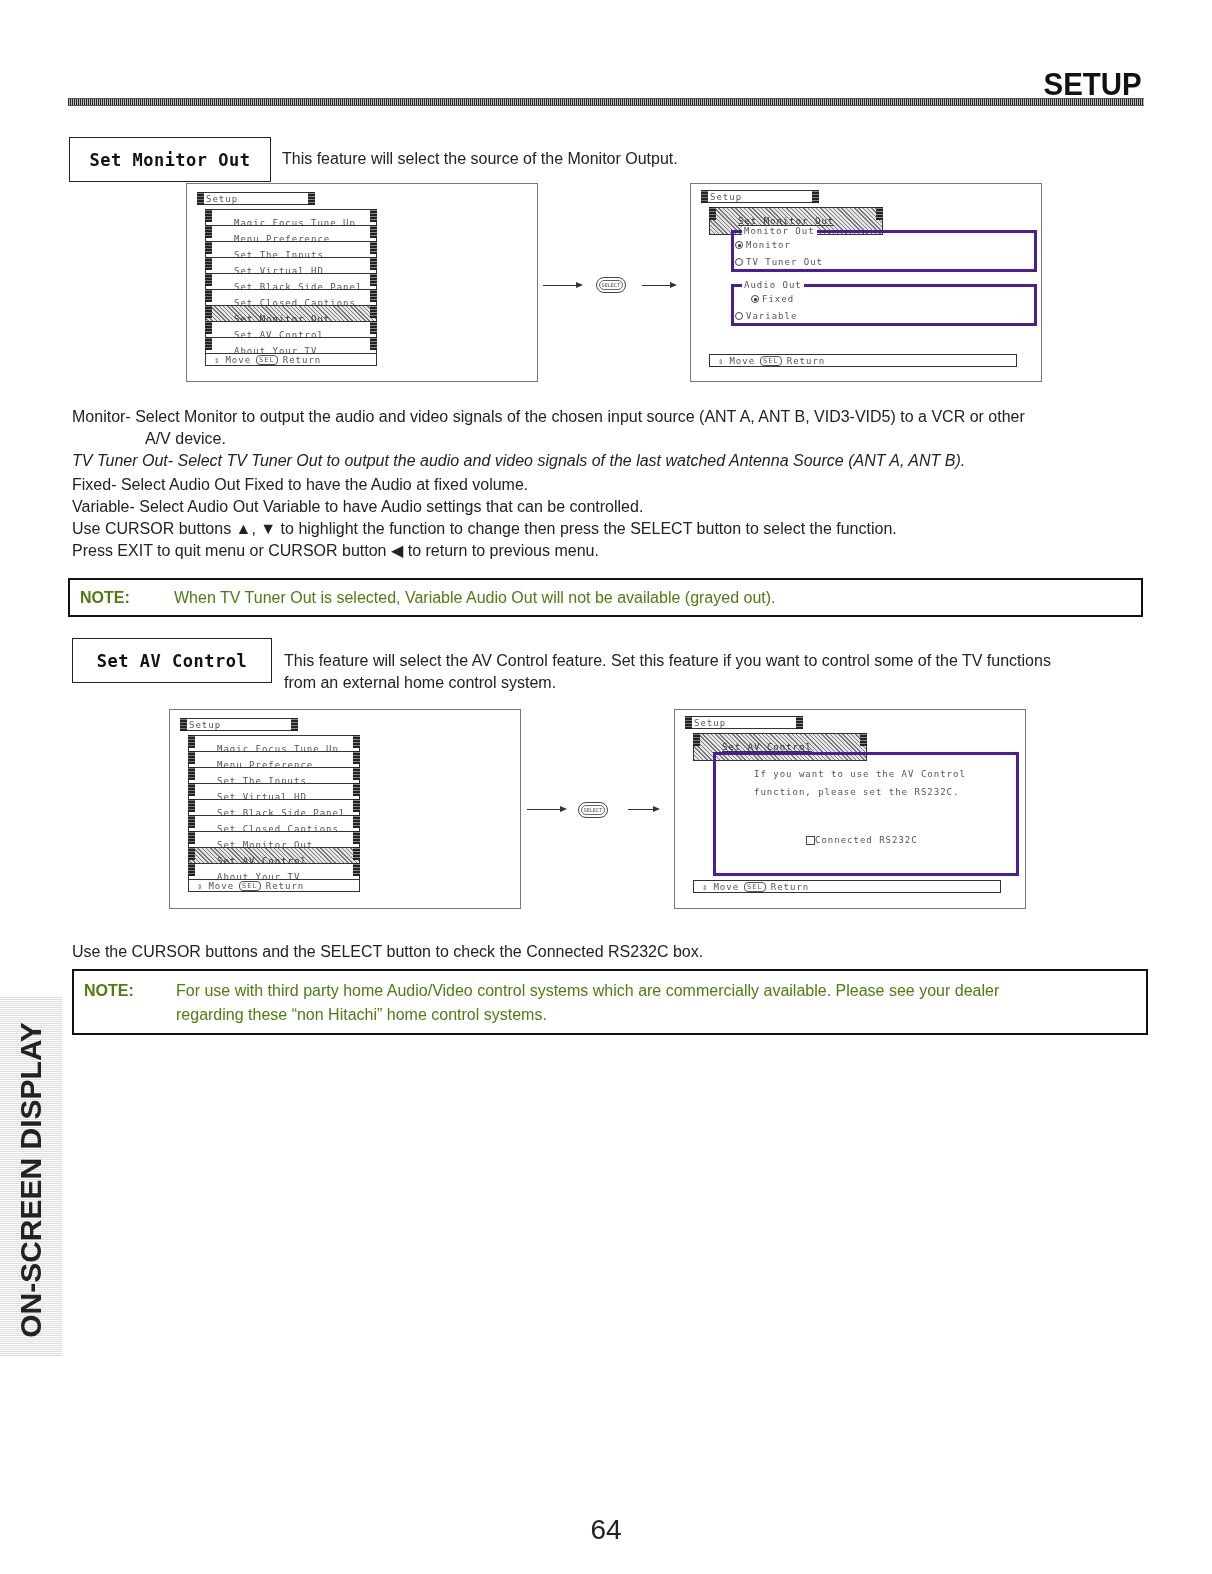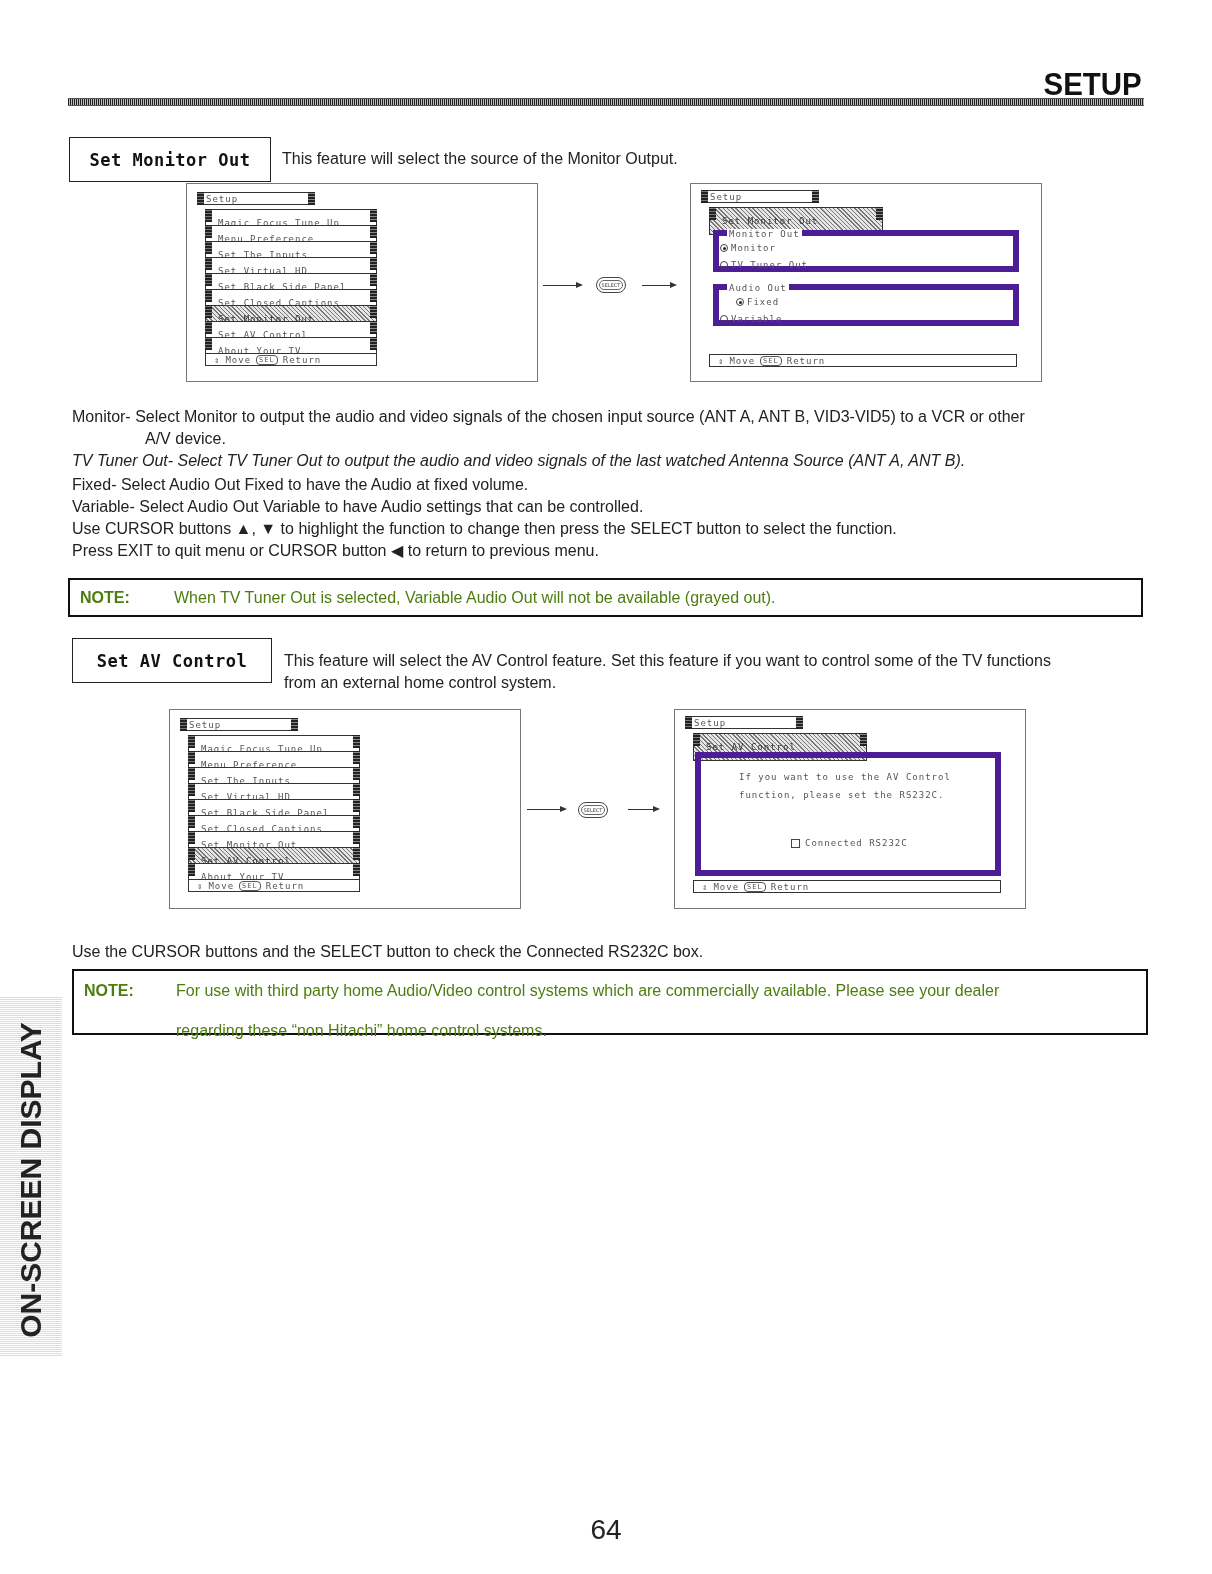--- a/index.html
+++ b/index.html
@@ -41,21 +41,21 @@
   .osd {
     font-family: "DejaVu Sans Mono", monospace; font-size: 9px; color: #555;
     letter-spacing: 1px;
   }
   .osd-title {
     position: absolute; height: 13px; border: 1px solid #333; background: #fff;
     display: flex; align-items: center; padding-left: 4px;
   }
   .osd-item {
     position: absolute; height: 28px; border: 1px solid #333; background: #fff;
-    display: flex; align-items: center; padding-left: 12px;
+    display: flex; align-items: center; padding-left: 28px; text-decoration: underline;
   }
   .osd-item.selected {
     background: repeating-linear-gradient(45deg, #777 0 1px, #e6e6e6 1px 3px);
     color: #333;
   }
   .lead-block {
     position: absolute; left: -1px; top: -1px; width: 7px; height: 13px;
     background: repeating-linear-gradient(0deg, #222 0 2px, #777 2px 3px);
   }
   .tail-block {
@@ -63,21 +63,21 @@
     background: repeating-linear-gradient(0deg, #222 0 2px, #888 2px 3px);
   }
   .osd-footer {
     position: absolute; height: 13px; border: 1px solid #333;
     display: flex; align-items: center; padding-left: 8px; gap: 5px; background:#fff;
   }
   .sel-mini {
     border: 1px solid #555; border-radius: 4px; font-size: 7px; padding: 0 2px; line-height: 8px;
   }
   .group-box {
-    position: absolute; border: 6px solid #4c1d95;
+    position: absolute; border: 3px solid #4c1d95; margin-left: 18px;
   }
   .group-legend {
     position: absolute; top: -7px; left: 8px; background: #fff; padding: 0 2px;
   }
   .radio-row {
     position: absolute; display: flex; align-items: center; gap: 3px;
   }
   .radio {
     width: 8px; height: 8px; border: 1px solid #444; border-radius: 50%;
     display: inline-block; position: relative;
@@ -343,37 +343,37 @@
     <div class="tail-block"></div>
   </div>
   <div class="osd-item selected" style="left:18px; top:23px; width:174px;">
     <div class="lead-block"></div>
     <span>Set AV Control</span>
     <div class="tail-block"></div>
   </div>
   <div class="group-box" style="left:20px; top:42px; width:306px; height:124px;">
     <div class="abs" style="left:38px; top:14px;">If you want to use the AV Control</div>
     <div class="abs" style="left:38px; top:32px;">function, please set the RS232C.</div>
-    <div class="abs" style="left:90px; top:80px; display:flex; align-items:center; gap:5px;">
+    <div class="abs" style="left:90px; top:80px; display:flex; align-items:center; ">
       <span class="checkbox"></span>
       <span>Connected RS232C</span>
     </div>
   </div>
   <div class="osd-footer" style="left:18px; top:170px; width:308px;">
     <span>⇕</span>
     <span>Move</span>
     <span class="sel-mini">SEL</span>
     <span>Return</span>
   </div>
 </div>
 
 <div class="para" style="top:941px;">Use the CURSOR buttons and the SELECT button to check the Connected RS232C box.</div>
 
 <div class="note-box" style="left:72px; top:969px; width:1076px; height:66px;">
   <span class="note-label" style="left:10px; top:8px;">NOTE:</span>
   <span class="note-text" style="left:102px; top:8px;">For use with third party home Audio/Video control systems which are commercially available.  Please see your dealer</span>
-  <span class="note-text" style="left:102px; top:32px;margin-top:16px;">regarding these “non Hitachi” home control systems.</span>
+  <span class="note-text" style="left:102px; top:32px;">regarding these “non Hitachi” home control systems.</span>
 </div>
 
 <div class="side-tab"></div>
 <div class="side-tab-text">ON-SCREEN DISPLAY</div>
 
 <div class="page-number">64</div>
 
 </body></html>

